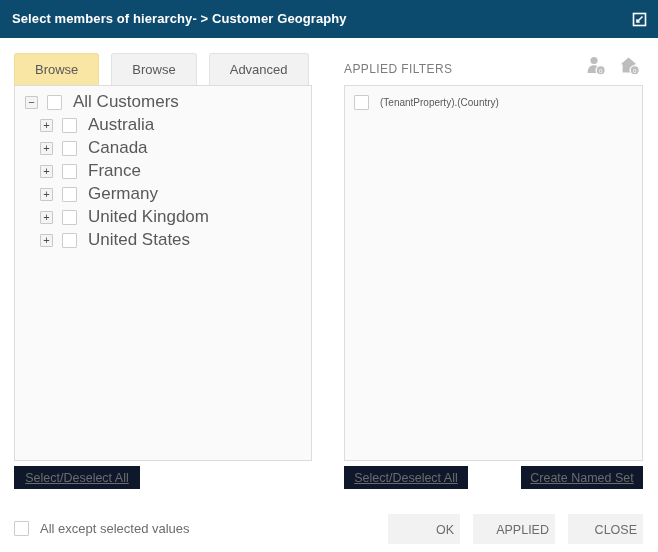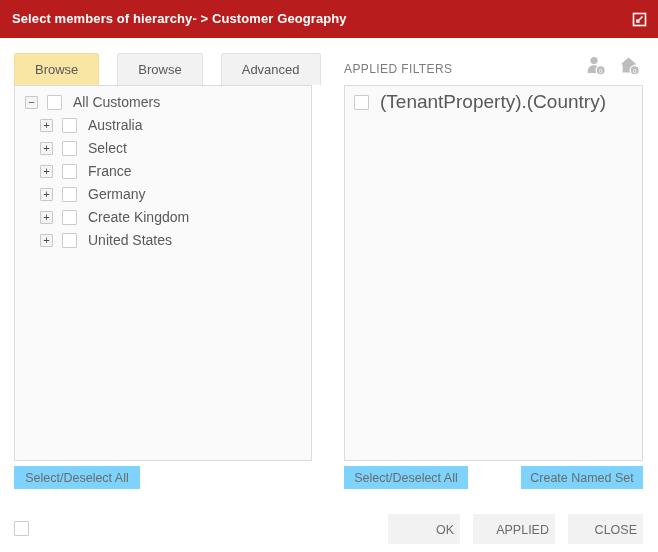--- a/index.html
+++ b/index.html
@@ -16,21 +16,21 @@
     overflow: hidden;
     position: relative;
   }
 
   
   .titlebar {
     position: absolute;
     left: 0; top: 0;
     width: 658px;
     height: 38px;
-    background: #b91c1c;
+    background: #0c4a6e;
     box-sizing: border-box;
   }
   .titlebar-text {
     position: absolute;
     left: 12px;
     top: 11px;
     color: #ffffff;
     font-size: 13px;
     font-weight: bold;
     letter-spacing: 0.1px;
@@ -57,21 +57,21 @@
   .tab {
     height: 32px;
     line-height: 32px;
     padding: 0 20px;
     font-size: 13px;
     color: #58595b;
     background: #f2f2f2;
     border: 1px solid #e2e2e2;
     border-bottom: none;
     border-radius: 3px 3px 0 0;
-    margin-right: 18px;
+    margin-right: 12px;
     box-sizing: border-box;
     white-space: nowrap;
     cursor: pointer;
     text-align: center;
   }
   .tab.active {
     background: #f9e5a4;
     border-color: #f2dc97;
     color: #58595b;
   }
@@ -119,21 +119,21 @@
     height: 15px;
     border: 1px solid #cccccc;
     background: #ffffff;
     box-sizing: border-box;
     flex: none;
     cursor: pointer;
     border-radius: 1px;
   }
   .tree-label {
     margin-left: 11px;
-    font-size: 14px;
+    font-size: 17px;
     color: #58595b;
   }
 
   
   .applied-header {
     position: absolute;
     left: 344px;
     top: 62px;
     font-size: 12px;
     color: #7b7c7e;
@@ -170,38 +170,39 @@
   .filter-row {
     display: flex;
     align-items: center;
     height: 22px;
     padding-left: 9px;
     margin-top: 5px;
     white-space: nowrap;
   }
   .filter-label {
     margin-left: 11px;
-    font-size: 19px;
+    font-size: 10px;
     color: #58595b;
   }
 
   
   .flatbtn {
     position: absolute;
     height: 23px;
     line-height: 23px;
-    background: #7dd3fc;
+    background: #0f172a;
     color: #6b6c6e;
     font-size: 12.5px;
     text-align: center;
     cursor: pointer;
     box-sizing: border-box;
     white-space: nowrap;
     border: none;
     font-family: "Liberation Sans", sans-serif;
+    text-decoration: underline;
   }
 
   #btn-left-select  { left: 14px;  top: 466px; width: 126px; }
   #btn-right-select { left: 344px; top: 466px; width: 124px; }
   #btn-named-set    { left: 521px; top: 466px; width: 122px; }
 
   
   .actionbtn {
     position: absolute;
     top: 514px;
@@ -266,39 +267,39 @@
 
   <div class="tree-row child">
     <span class="expander">+</span>
     <span class="cb"></span>
     <span class="tree-label">Australia</span>
   </div>
 
   <div class="tree-row child">
     <span class="expander">+</span>
     <span class="cb"></span>
-    <span class="tree-label">Select</span>
+    <span class="tree-label">Canada</span>
   </div>
 
   <div class="tree-row child">
     <span class="expander">+</span>
     <span class="cb"></span>
     <span class="tree-label">France</span>
   </div>
 
   <div class="tree-row child">
     <span class="expander">+</span>
     <span class="cb"></span>
     <span class="tree-label">Germany</span>
   </div>
 
   <div class="tree-row child">
     <span class="expander">+</span>
     <span class="cb"></span>
-    <span class="tree-label">Create Kingdom</span>
+    <span class="tree-label">United Kingdom</span>
   </div>
 
   <div class="tree-row child">
     <span class="expander">+</span>
     <span class="cb"></span>
     <span class="tree-label">United States</span>
   </div>
 
 </div>
 
@@ -328,17 +329,18 @@
     <span class="filter-label">(TenantProperty).(Country)</span>
   </div>
 </div>
 
 <button class="flatbtn" id="btn-left-select">Select/Deselect All</button>
 <button class="flatbtn" id="btn-right-select">Select/Deselect All</button>
 <button class="flatbtn" id="btn-named-set">Create Named Set</button>
 
 <div class="allexcept">
   <span class="cb"></span>
+  <span class="allexcept-label">All except selected values</span>
 </div>
 
 <button class="actionbtn" id="btn-ok">OK</button>
 <button class="actionbtn" id="btn-remove">APPLIED</button>
 <button class="actionbtn" id="btn-close">CLOSE</button>
 
 </body></html>

